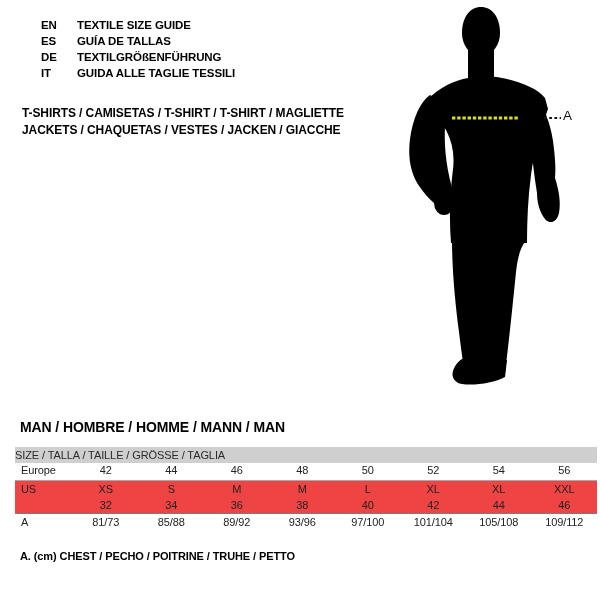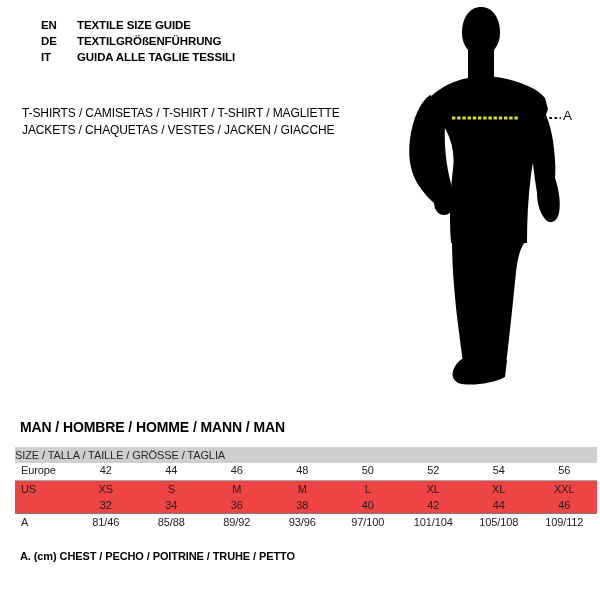--- a/index.html
+++ b/index.html
@@ -5,21 +5,21 @@
   html,body{margin:0;padding:0;background:#fff;}
   #page{
     position:relative;width:600px;height:600px;background:#ffffff;overflow:hidden;
     font-family:"Liberation Sans",sans-serif;color:#000;letter-spacing:-0.1px;
   }
   
   .lang-list{position:absolute;left:22px;top:17px;margin-left:19px;}
   .lang-row{display:flex;height:16px;line-height:16px;font-size:11.5px;font-weight:bold;}
   .lang-code{width:36px;}
   
-  .categories{position:absolute;left:22px;top:105px;font-size:12px;font-weight:normal;line-height:16.5px;}
+  .categories{position:absolute;left:22px;top:105px;font-size:12px;font-weight:bold;line-height:16.5px;}
   
   .fig-svg{position:absolute;left:0;top:0;width:600px;height:600px;}
   .measure-label{position:absolute;left:563px;top:108px;font-size:13.5px;font-weight:400;color:#111;}
   
   .man-title{position:absolute;left:20px;top:419px;font-size:14px;font-weight:bold;}
   
   .size-table{position:absolute;left:15px;top:447px;width:582px;font-size:11px;color:#222;}
   .t-header{height:16px;line-height:16px;background:#cfcfcf;padding-left:0;color:#2a2a2a;}
   .t-row{display:flex;height:15px;line-height:15px;}
   .t-label{width:58px;padding-left:6px;box-sizing:border-box;text-align:left;}
@@ -33,20 +33,24 @@
 </style>
 </head>
 <body>
 
 <div id="page">
 
   <div class="lang-list">
     <div class="lang-row">
       <span class="lang-code">EN</span>
       <span>TEXTILE SIZE GUIDE</span>
+    </div>
+    <div class="lang-row">
+      <span class="lang-code">ES</span>
+      <span>GUÍA DE TALLAS</span>
     </div>
     <div class="lang-row">
       <span class="lang-code">DE</span>
       <span>TEXTILGRÖßENFÜHRUNG</span>
     </div>
     <div class="lang-row">
       <span class="lang-code">IT</span>
       <span>GUIDA ALLE TAGLIE TESSILI</span>
     </div>
   </div>
@@ -109,21 +113,21 @@
         <span class="t-cell">38</span>
         <span class="t-cell">40</span>
         <span class="t-cell">42</span>
         <span class="t-cell">44</span>
         <span class="t-cell">46</span>
       </div>
     </div>
 
     <div class="t-row row-a">
       <span class="t-label">A</span>
-      <span class="t-cell">81/46</span>
+      <span class="t-cell">81/73</span>
       <span class="t-cell">85/88</span>
       <span class="t-cell">89/92</span>
       <span class="t-cell">93/96</span>
       <span class="t-cell">97/100</span>
       <span class="t-cell">101/104</span>
       <span class="t-cell">105/108</span>
       <span class="t-cell">109/112</span>
     </div>
   </div>
 

